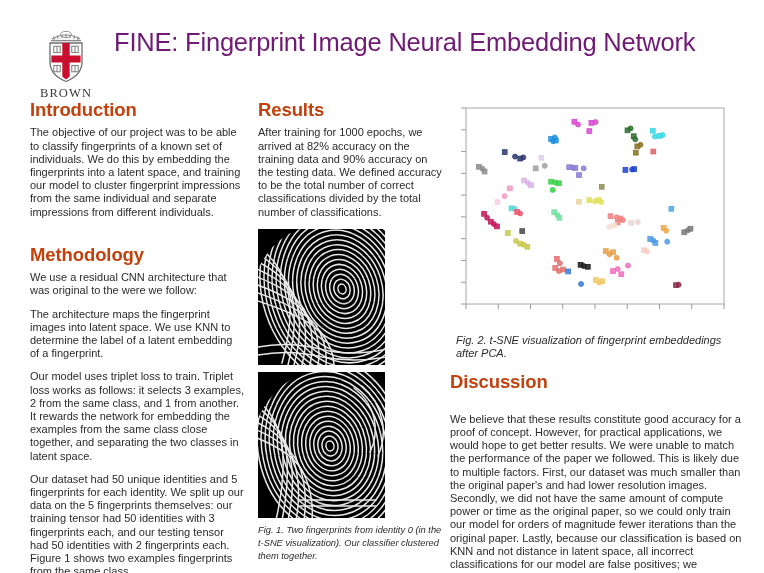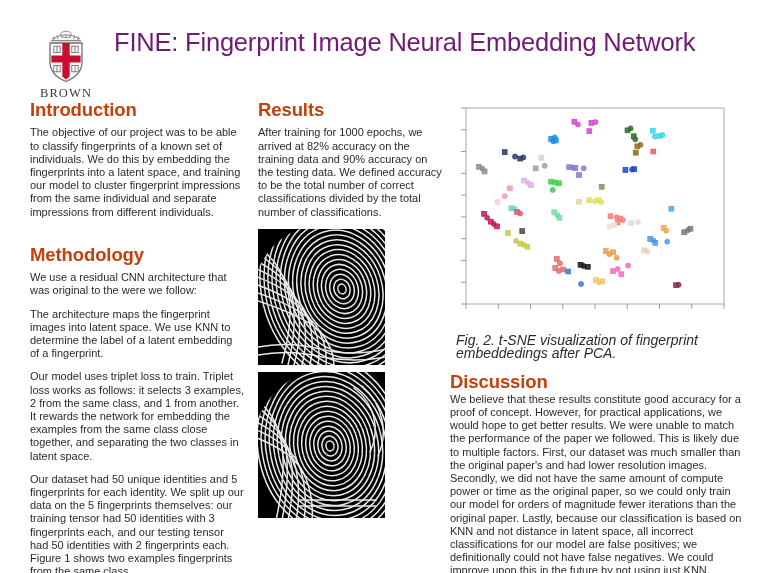--- a/index.html
+++ b/index.html
@@ -71,21 +71,21 @@
   .col-right { left: 450px; width: 292px; }
 
   h2.section {
     margin: 0 0 6px 0;
     font-size: 18.5px;
     font-weight: 600;
     color: #c2410c;
     letter-spacing: -0.1px;
     line-height: 1.1;
   }
-  h2.section.tight { margin-bottom: 0; }
+  h2.section.tight { margin-bottom: 20px; }
 
   p.body {
     margin: 0 0 10px 0;
     font-size: 11px;
     line-height: 13.2px;
     color: #2b2b2b;
     text-align: left;
   }
   p.body:last-child { margin-bottom: 4px; }
   .spacer-16 { height: 16px; }
@@ -112,21 +112,21 @@
 
   
   .scatter-box {
     width: 292px;
     height: 228px;
     position: relative;
   }
   .scatter-box svg { display: block; }
 
   .fig2-caption {
-    font-size: 14px;
+    font-size: 11px;
     line-height: 13.2px;
     font-style: italic;
     color: #2b2b2b;
     margin: 6px 0 0 6px;
     width: 284px;
   }
 </style>
 </head>
 <body>
 
@@ -296,20 +296,21 @@
               <path d="M0 34 L127 30"></path>
               <path d="M0 58 L127 55"></path>
             <path d="M0 84 L127 81"></path>
               <path d="M0 108 L127 105"></path>
               <path d="M0 132 L127 130"></path>
           </g>
         </g>
       </svg>
     </div>
 
+    <p class="caption">Fig. 1. Two fingerprints from identity 0 (in the t-SNE visualization). Our classifier clustered them together.</p>
   </div>
 
   <div class="col col-right">
 
     <div class="scatter-box">
       <svg id="tsne-svg" width="292" height="228" viewBox="0 0 292 228">
         <rect x="0" y="0" width="292" height="228" fill="#ffffff"></rect>
 
         <rect id="plot-frame" x="16" y="8" width="258" height="196" fill="#ffffff" stroke="#a8a8a8" stroke-width="1"></rect>
         <g id="tsne-ticks" stroke="#9a9a9a" stroke-width="1">

